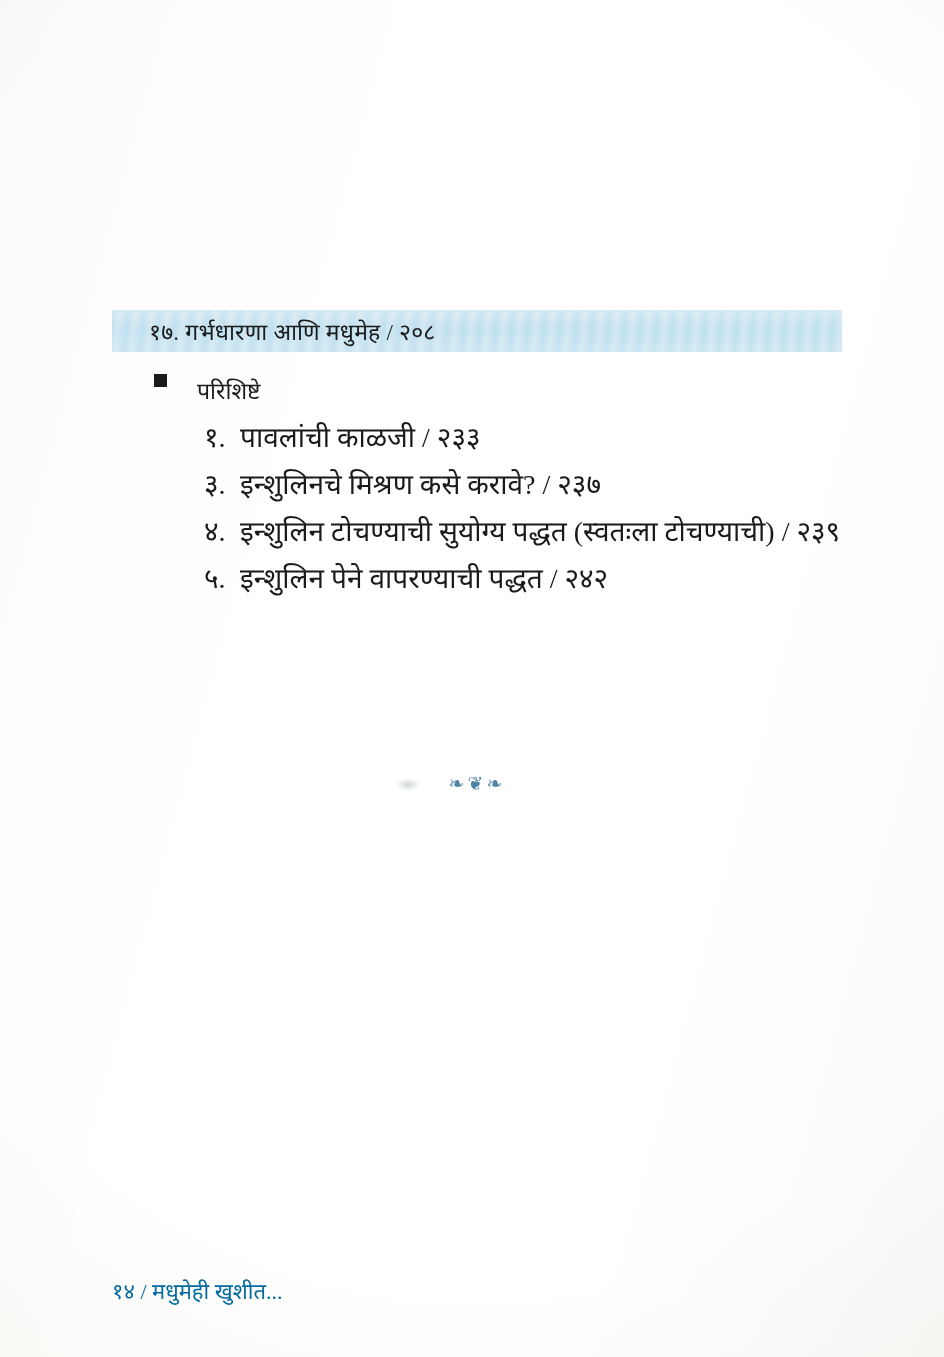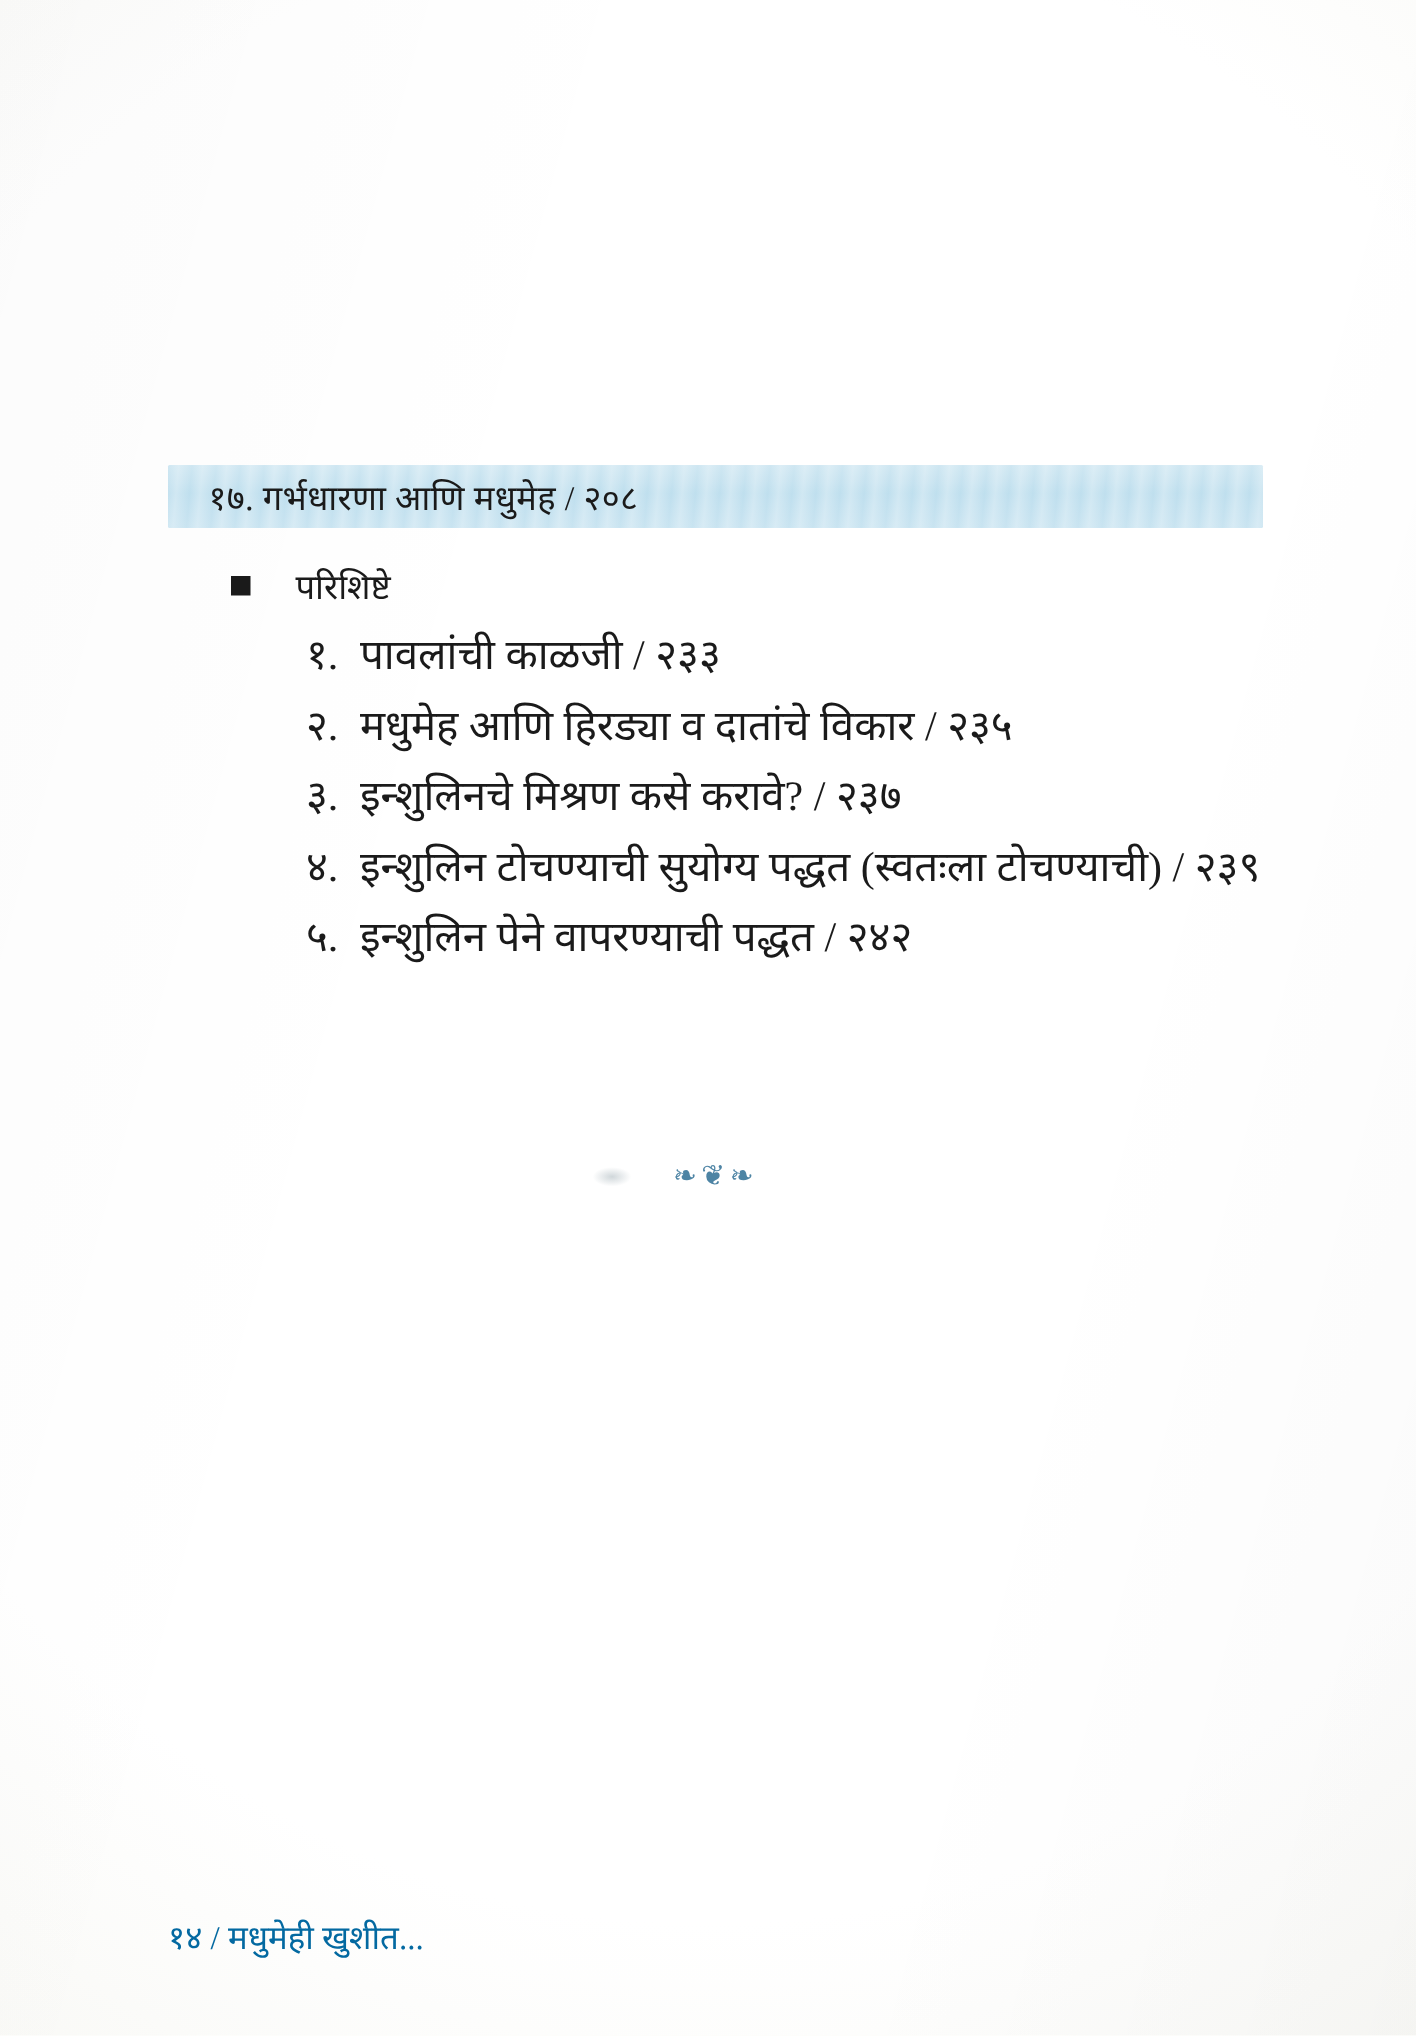--- a/index.html
+++ b/index.html
@@ -38,21 +38,21 @@
   }
 
   
   .chapter-bar {
     position: relative;
     height: 42px;
     margin-bottom: 10px;
     background: linear-gradient(180deg, #cfe7f2 0%, #bfdfee 45%, #c9e4f1 100%);
     display: flex;
     align-items: center;
-    padding-left: 27px;
+    padding-left: 37px;
     box-sizing: border-box;
     border-radius: 1px;
   }
   .chapter-bar::after {
     content: "";
     position: absolute;
     left: 0; right: 0; top: 0; bottom: 0;
     background: repeating-linear-gradient(
       95deg,
       rgba(255,255,255,0.0) 0px,
@@ -64,21 +64,21 @@
   .chapter-bar .txt {
     font-size: 23px;
     letter-spacing: 0.2px;
     position: relative;
     z-index: 2;
     white-space: nowrap;
   }
 
   .appendix-head {
     display: flex;
-    align-items: center;
+    align-items: flex-start;
     margin-top: 22px;
     padding-left: 42px;
   }
   .bullet-square {
     width: 13px;
     height: 13px;
     background: #1a1a1a;
     display: inline-block;
     margin-right: 30px;
     flex: none;
@@ -158,25 +158,20 @@
     <span class="txt">परिशिष्टे</span>
   </div>
 
   <ul class="appendix-list">
     <li>
       <span class="num">१.</span><span>पावलांची काळजी</span>
       <span>/</span>
       <span>२३३</span>
     </li>
     <li>
-      <span class="num">२.</span><span>मधुमेह आणि हिरड्या व दातांचे विकार</span>
-      <span>/</span>
-      <span>२३५</span>
-    </li>
-    <li>
       <span class="num">३.</span><span>इन्शुलिनचे मिश्रण कसे करावे?</span>
       <span>/</span>
       <span>२३७</span>
     </li>
     <li>
       <span class="num">४.</span><span>इन्शुलिन टोचण्याची सुयोग्य पद्धत (स्वतःला टोचण्याची)</span>
       <span>/</span>
       <span>२३९</span>
     </li>
     <li>

